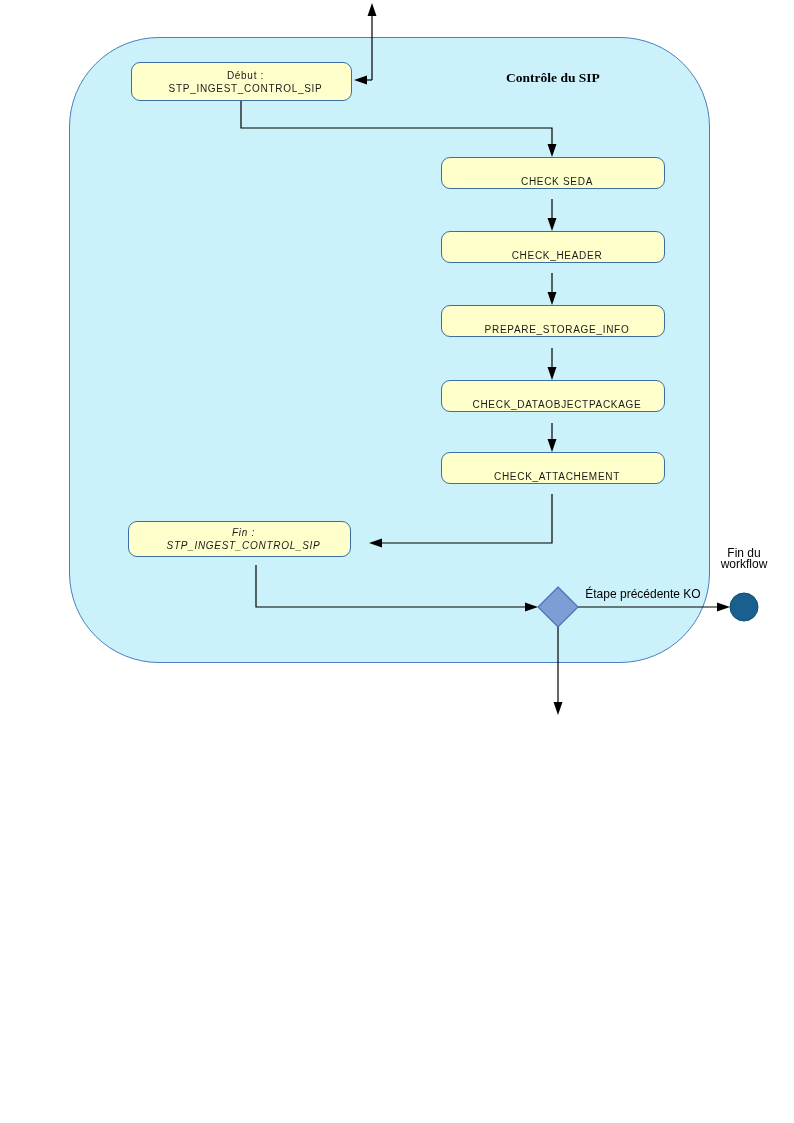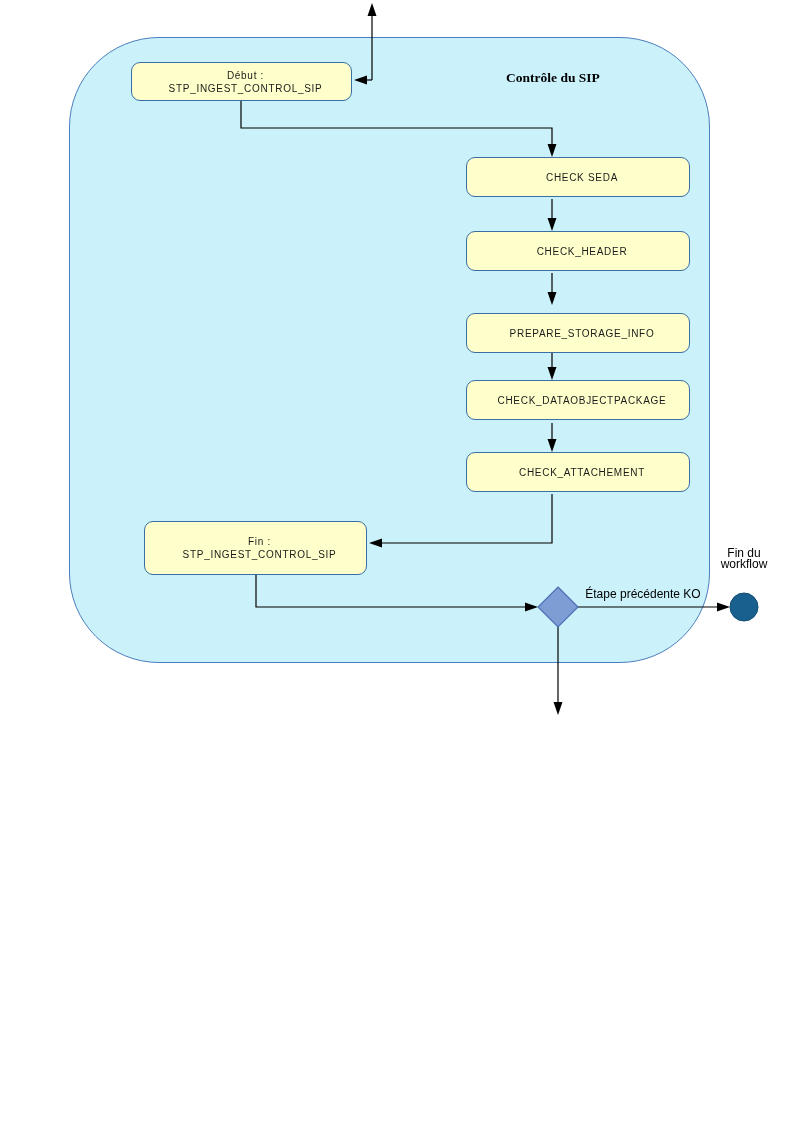--- a/index.html
+++ b/index.html
@@ -43,25 +43,25 @@
     align-items: center;
     justify-content: center;
     text-align: center;
     font-size: 10px;
     letter-spacing: 0.7px;
     line-height: 13px;
     color: #1a1a1a;
     z-index: 3;
   }
   #start-node  { left: 131px; top: 62px;  width: 221px; height: 39px; }
-  #end-node    { left: 144px; top: 521px; width: 223px; height: 54px; }
-  .step        { left: 466px; width: 224px; height: 40px; }
+  #end-node    { left: 128px; top: 521px; width: 223px; height: 36px; font-style: italic; }
+  .step        { left: 441px; width: 224px; height: 32px; justify-content: flex-end; }
   #step-0 { top: 157px; }
   #step-1 { top: 231px; }
-  #step-2 { top: 305px; margin-top: 8px; }
+  #step-2 { top: 305px; }
   #step-3 { top: 380px; }
   #step-4 { top: 452px; }
   #diagram-title {
     position: absolute;
     left: 441px; top: 70px; width: 224px;
     text-align: center;
     font-size: 13.5px;
     font-weight: bold;
     color: #000;
     z-index: 3;

